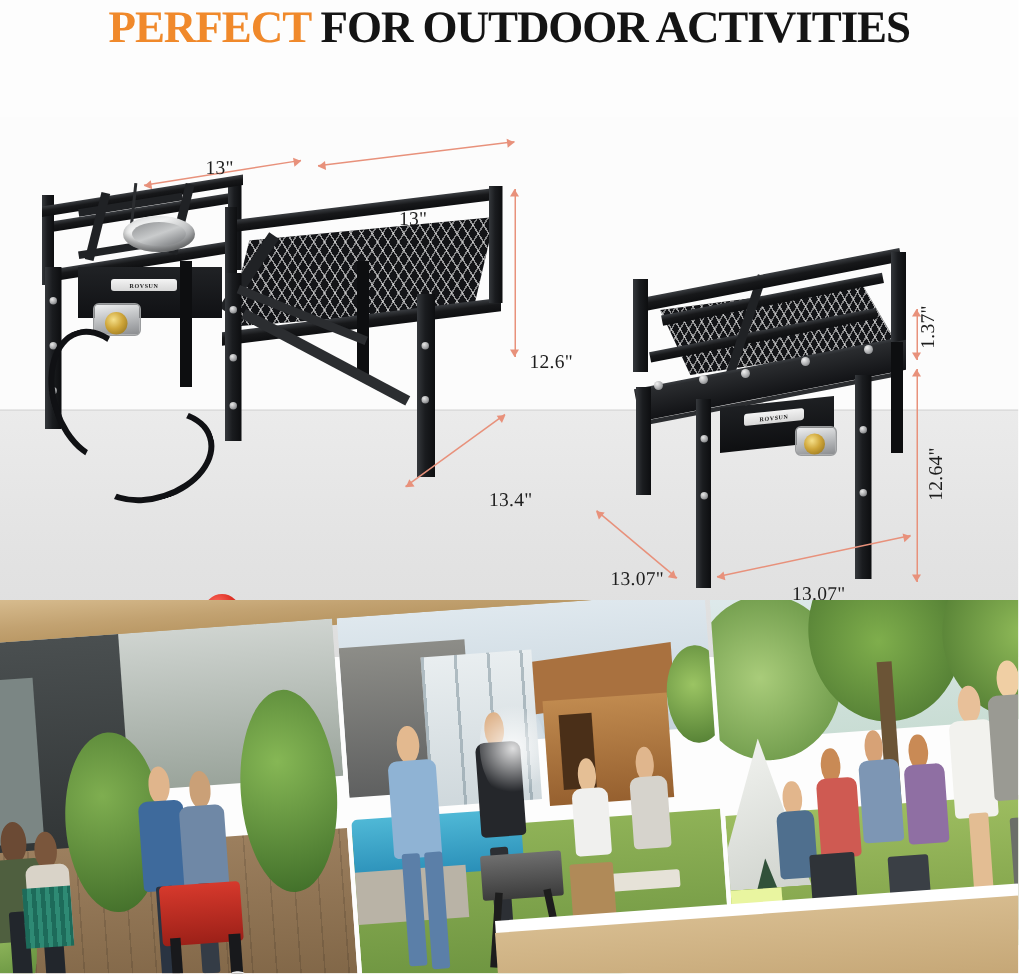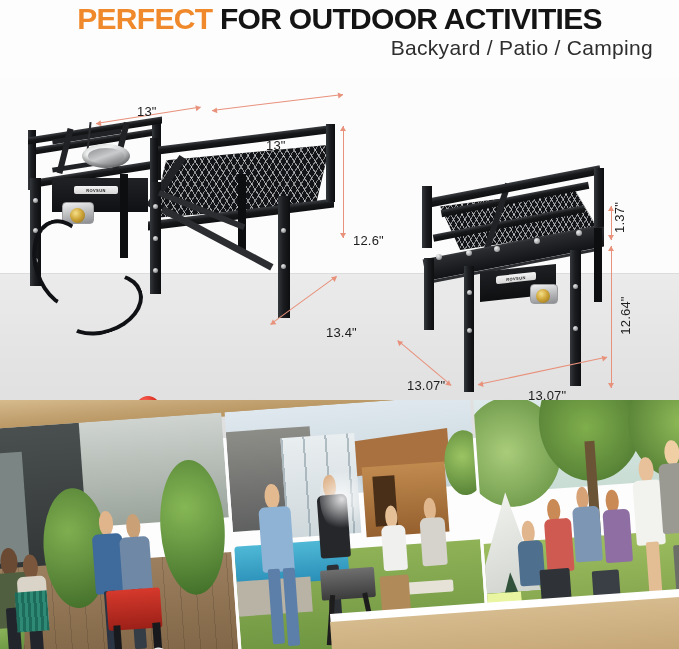--- a/index.html
+++ b/index.html
@@ -2,21 +2,21 @@
 <html><head>
 <meta charset="utf-8">
 <style>
   * { margin:0; padding:0; box-sizing:border-box; }
   html,body { width:679px; height:649px; overflow:hidden; }
   body {
     font-family:"Liberation Sans", sans-serif;
     background:#ffffff;
     position:relative;
   }
-  #page { position:absolute; inset:0; background:#fdfdfd; overflow:hidden; }
+  #page { position:absolute; inset:0; background:#fdfdfd; overflow:hidden;font-family:Liberation Serif, serif; }
 
   
   .header { position:absolute; left:0; top:0; width:679px; height:78px; }
   .title-row {
     position:absolute; left:0; top:2px; width:679px; text-align:center;
     font-size:30px; font-weight:bold; letter-spacing:-0.7px; white-space:nowrap;
   }
   .t-orange { color:#F0892B; }
   .t-black  { color:#141414; }
   .subtitle {
@@ -155,21 +155,20 @@
 </style>
 </head>
 <body>
 
 <div id="page">
 
   <div class="header">
     <div class="title-row">
       <span class="t-orange">PERFECT</span><span class="t-black"> FOR OUTDOOR ACTIVITIES</span>
     </div>
-    <div class="subtitle">Backyard / Patio / Camping</div>
   </div>
 
   <div class="stage">
     <div class="floor"></div>
     <div class="floor-line" style="top:195px;"></div>
 
     <div>
 
       <div class="bar sheen" style="left:30px;  top:60px;  width:130px; height:7px; transform:skewY(-9deg);"></div>
       <div class="bar sheen" style="left:30px;  top:92px;  width:130px; height:8px; transform:skewY(-9deg);"></div>

